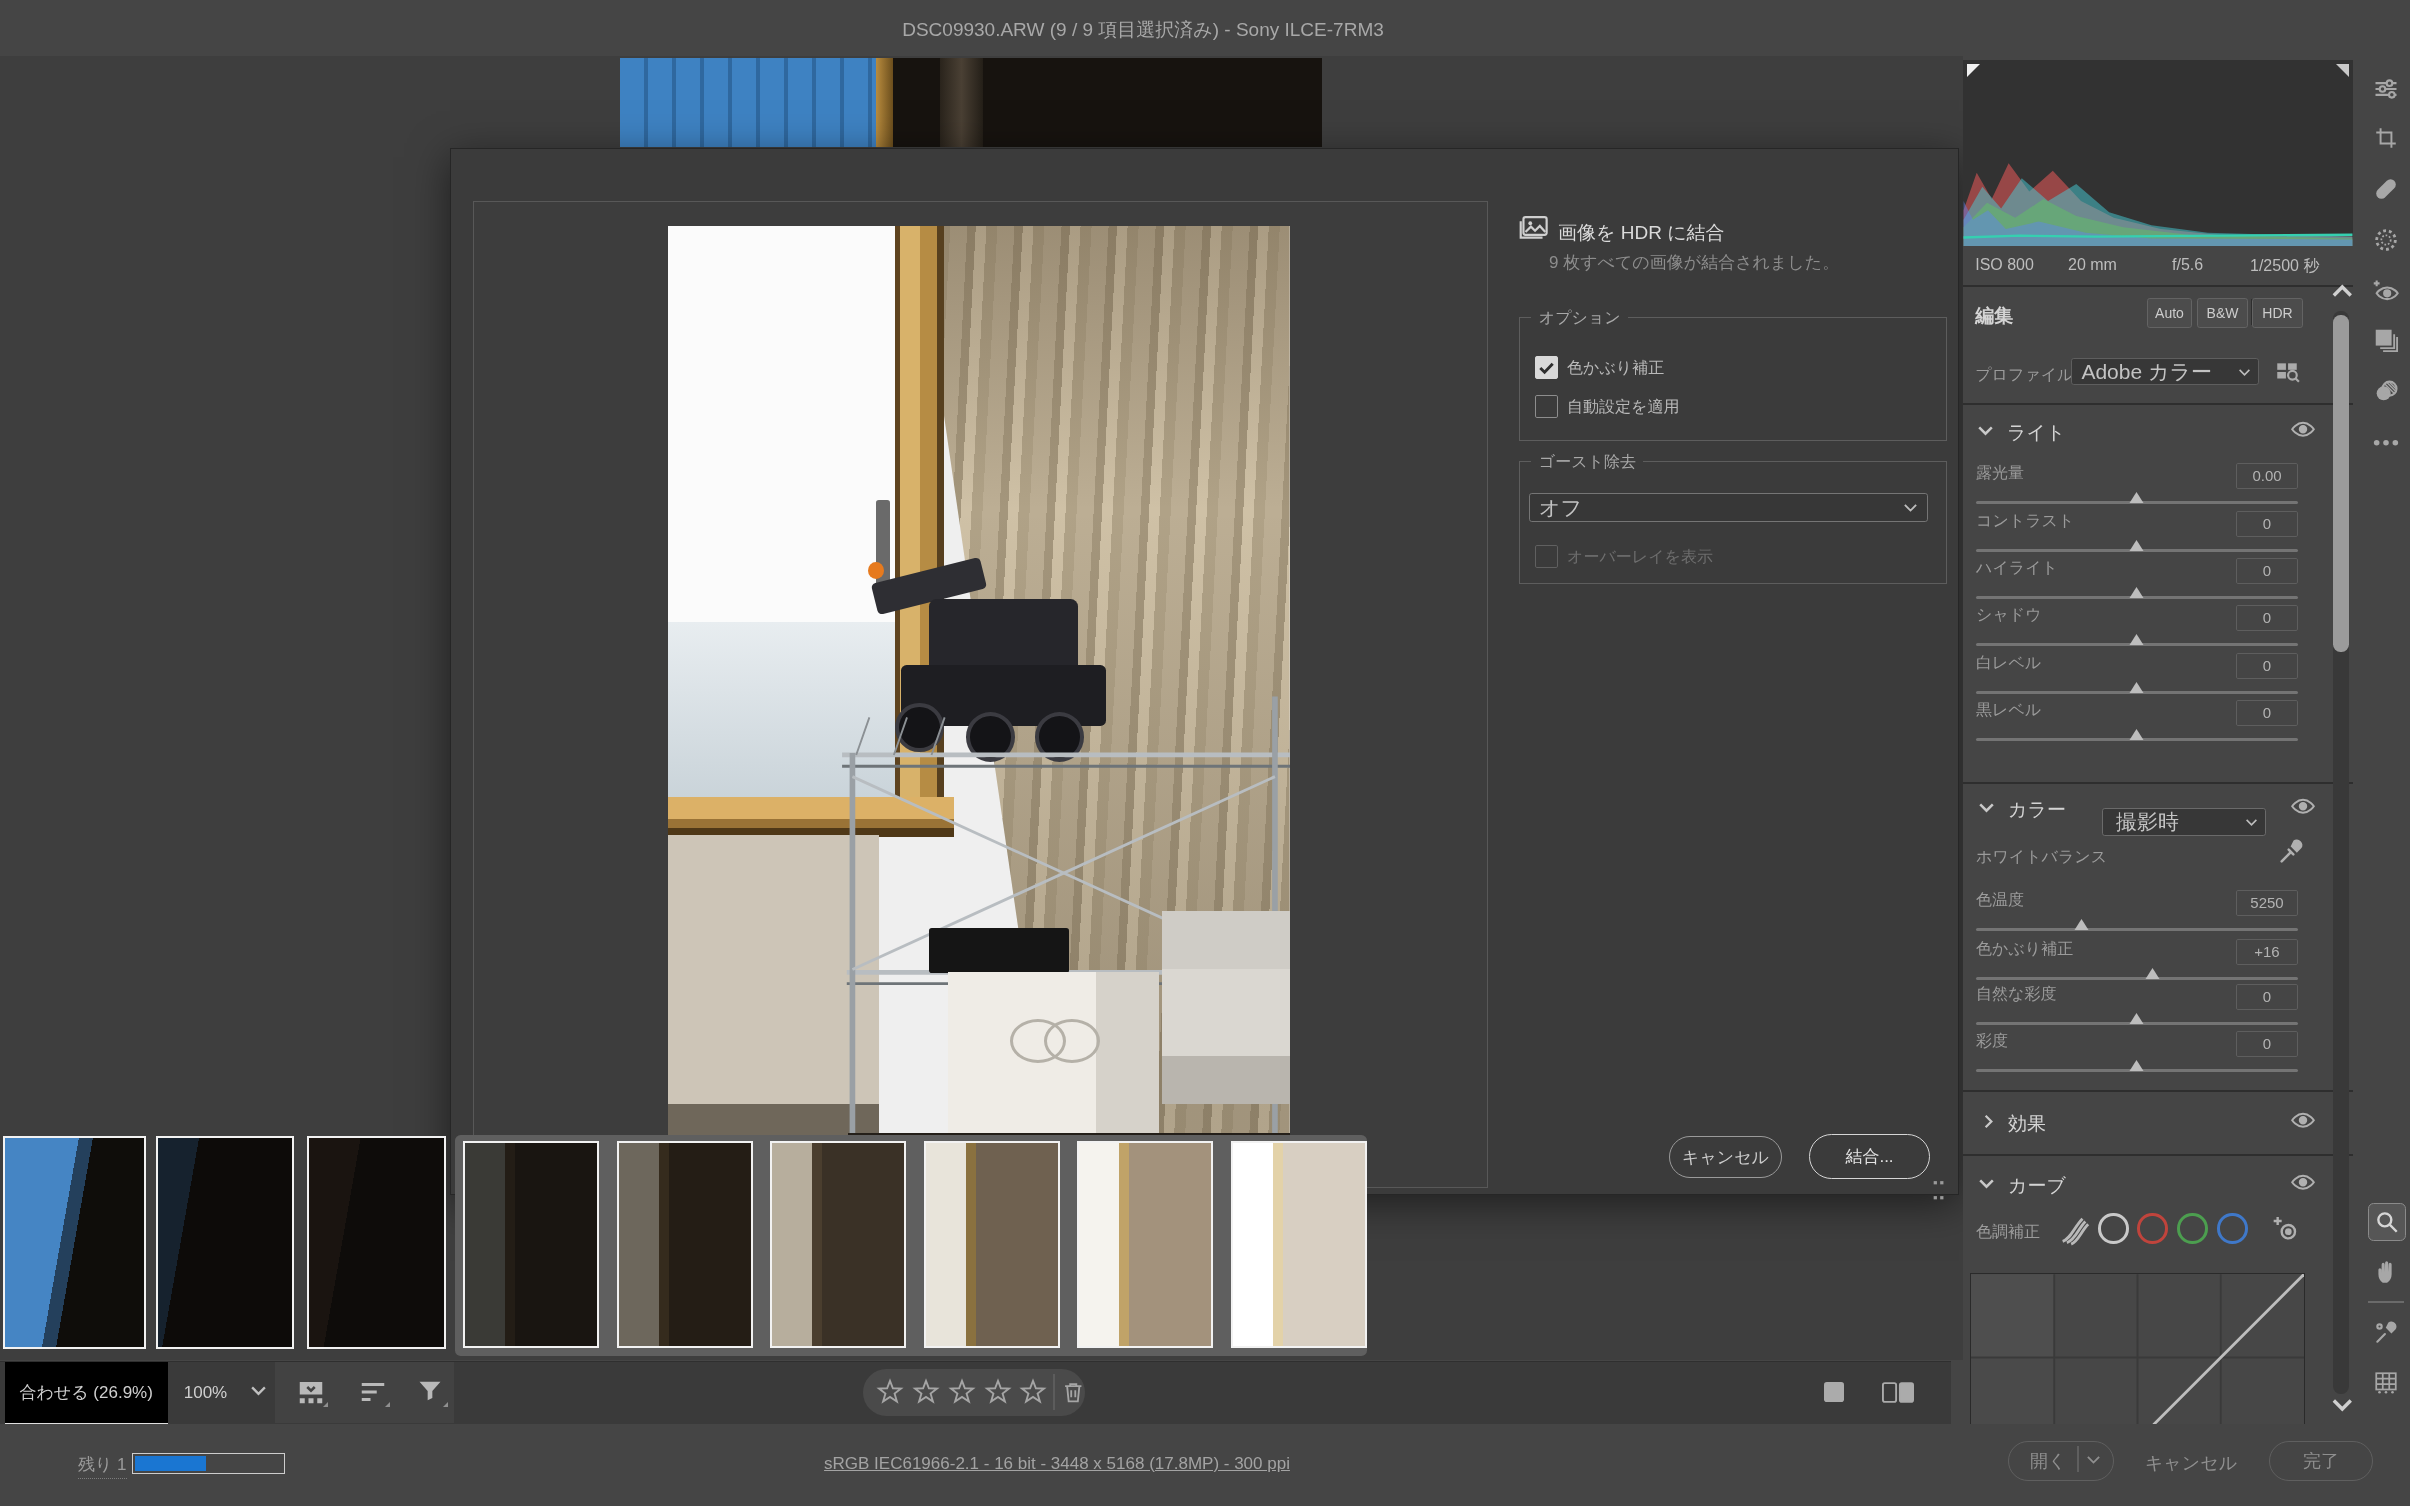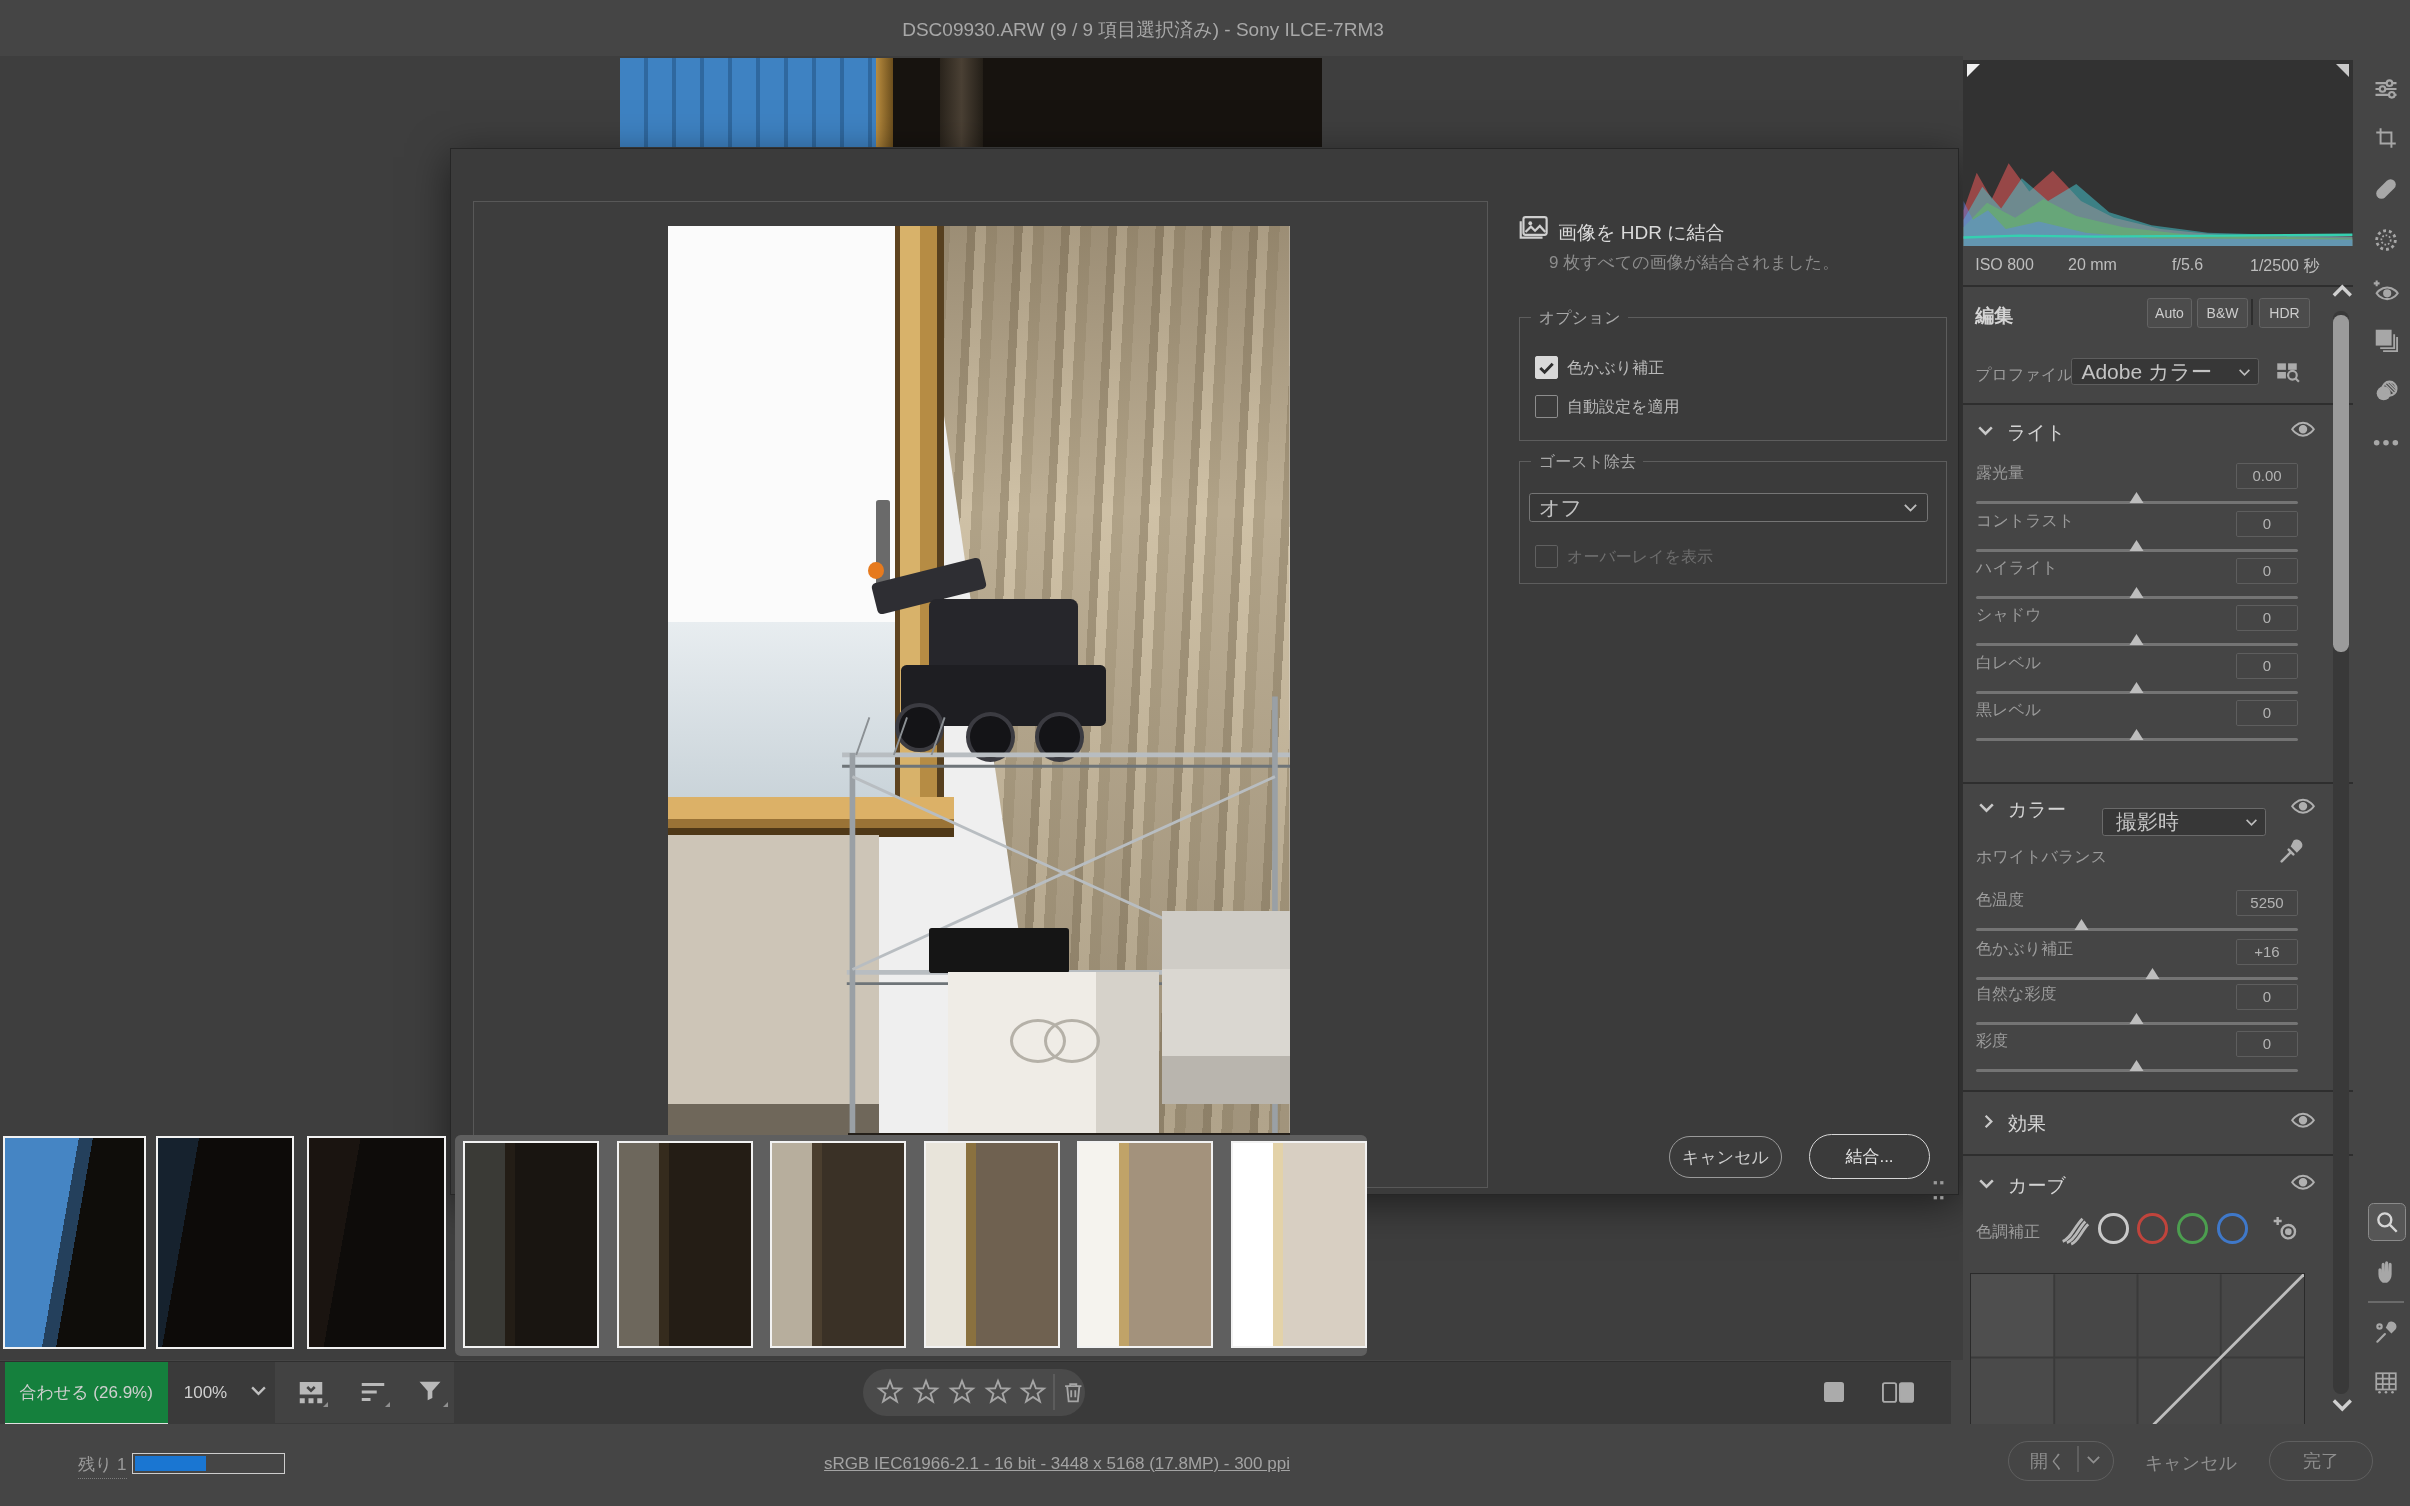--- a/index.html
+++ b/index.html
@@ -258,21 +258,21 @@
     <div class="abs divider" style="left:0;top:285px;width:390px;"></div>
 
     <div class="abs sec-title" style="left:12.2px;top:303px;font-weight:bold;">編集</div>
     <div class="ebtn" style="left:184px;width:43px;">
         <span>Auto</span>
       </div>
     <div class="ebtn" style="left:234px;width:49px;">
         <span>B&amp;W</span>
       </div>
     <div class="abs" style="left:288px;top:299px;width:1.9px;height:26px;background:#2e2e2e;"></div>
-    <div class="ebtn" style="left:296px;width:49px;">
+    <div class="ebtn" style="left:289px;width:49px;">
         <span>HDR</span>
       </div>
 
     <div class="abs slabel" style="left:12.2px;top:365px;">プロファイル</div>
     <div class="abs dd" style="left:108px;top:358px;width:177px;height:25.4px;line-height:25.4px;padding-left:9.4px;border-color:#5e5e5e;">
       <span>Adobe カラー</span>
       <svg class="abs" style="right:7.5px;top:8.5px;" width="13" height="9.4" viewBox="0 0 16 11" fill="none" stroke="#bdbdbd" stroke-width="2">
           <path d="M2 2l6 6 6-6"></path>
         </svg>
     </div>
@@ -561,21 +561,21 @@
   <div class="thumb t2b" style="left:156px;top:1136px;width:134px;height:209px;"></div>
   <div class="thumb t3b" style="left:307px;top:1136px;width:135px;height:209px;"></div>
   <div class="thumb t4b" style="left:463px;top:1141px;width:132px;height:203px;"></div>
   <div class="thumb t5b" style="left:617px;top:1141px;width:132px;height:203px;"></div>
   <div class="thumb t6b" style="left:770px;top:1141px;width:132px;height:203px;"></div>
   <div class="thumb t7b" style="left:924px;top:1141px;width:132px;height:203px;"></div>
   <div class="thumb t8b" style="left:1077px;top:1141px;width:132px;height:203px;"></div>
   <div class="thumb t9b" style="left:1231px;top:1141px;width:132px;height:203px;"></div>
 
   <div class="abs btoolbar">
-    <div class="zbox" style="left:4.7px;width:163px;background:#15803d;border-bottom:2.8px solid #e0e0e0;">
+    <div class="zbox" style="left:4.7px;width:163px;background:#000000;border-bottom:2.8px solid #e0e0e0;">
       <span>合わせる (26.9%)</span>
     </div>
     <div class="zbox" style="left:169px;width:73px;">
       <span>100%</span>
     </div>
     <div class="abs" style="left:250px;top:22.6px;">
       <svg width="17" height="12.2" viewBox="0 0 16 11" fill="none" stroke="#c0c0c0" stroke-width="2.2">
           <path d="M2 2l6 6 6-6"></path>
         </svg>
     </div>

